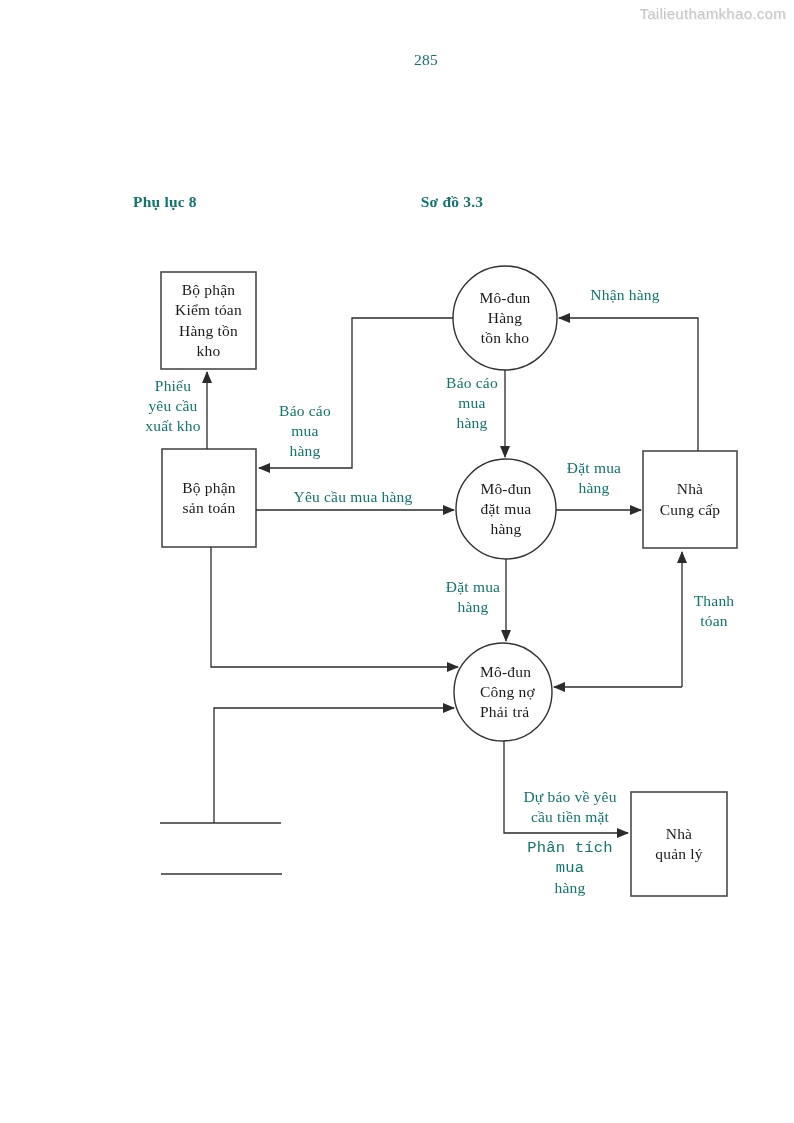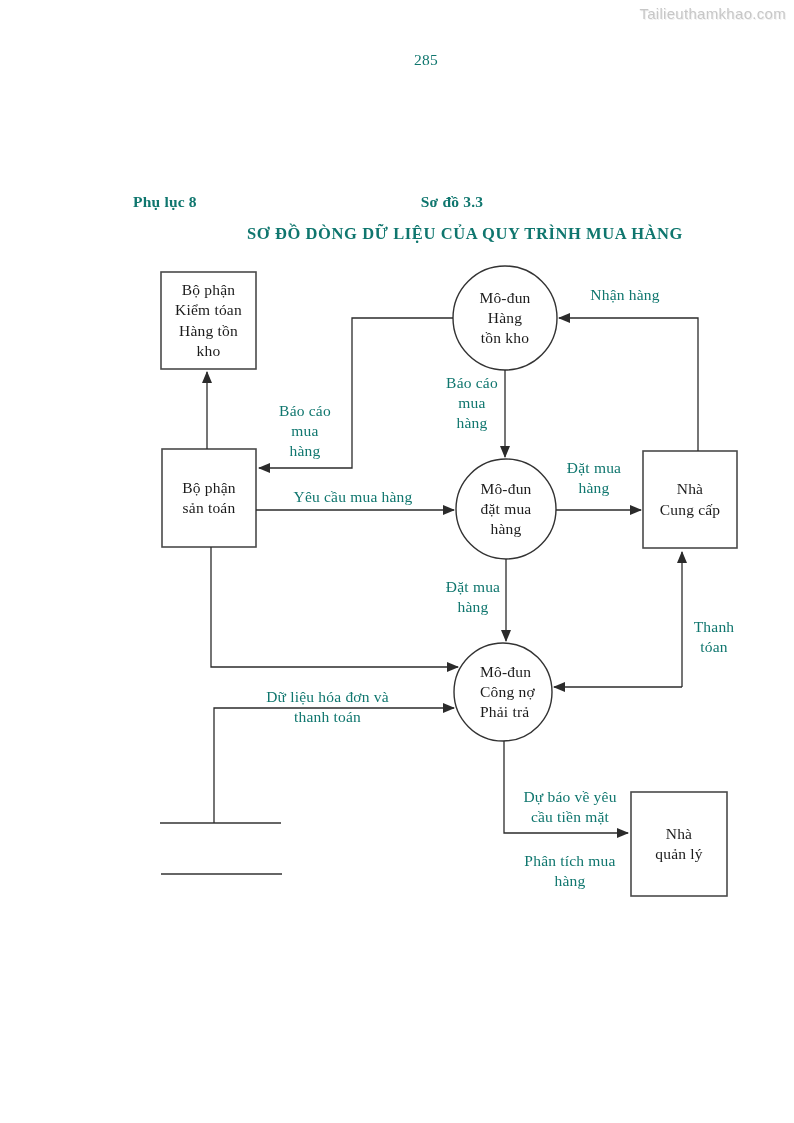--- a/index.html
+++ b/index.html
@@ -18,32 +18,31 @@
   }
   .node-text.left-align{align-items:flex-start;text-align:left;padding-left:26px;box-sizing:border-box;}
   .watermark{
     position:absolute;z-index:2;right:8px;top:5px;
     font-family:"Liberation Sans","DejaVu Sans",sans-serif;
     font-size:15px;color:#c7c7c7;letter-spacing:.3px;
     text-shadow:1px 1px 0 #efefef;
   }
   .title{font-size:16.5px;letter-spacing:.6px;}
   .lines span{display:block;}
-  .lines span.gap-above{margin-top:24px;}
+  .lines span.gap-above{margin-top:11px;font-family:Liberation Mono, monospace;}
 </style>
 </head>
 <body>
 
 <div class="page">
 
   <div class="watermark">Tailieuthamkhao.com</div>
   <div class="txt center" style="left:396px;top:50px;width:60px;">285</div>
   <div class="txt bold" style="left:133px;top:183px;">Phụ lục 8</div>
   <div class="txt bold center" style="left:382px;top:183px;width:140px;">Sơ đồ 3.3</div>
-  <div class="txt bold center title" style="left:195px;top:214px;width:540px;">SƠ ĐỒ DÒNG DỮ LIỆU CỦA QUY TRÌNH MUA HÀNG</div>
 
   <svg class="wires" width="794" height="1123" viewBox="0 0 794 1123">
     <defs>
       <marker id="arr" viewBox="0 0 12 10" markerWidth="12" markerHeight="10" refX="11" refY="5" orient="auto" markerUnits="userSpaceOnUse">
         <path d="M0,0 L12,5 L0,10 Z" fill="#2b2b2b"></path>
       </marker>
     </defs>
 
     <g fill="#ffffff" stroke="#4a4a4a" stroke-width="1.6">
       <rect x="161" y="272" width="95" height="97"></rect>
@@ -116,20 +115,25 @@
   <div class="node-text" style="left:631px;top:792px;width:96px;height:104px;">
       <span style="display:block">Nhà</span>
       <span style="display:block">quản lý</span>
     </div>
 
 
   <div class="txt center" style="left:573px;top:285px;width:104px;">
       <span style="display:block">Nhận hàng</span>
     </div>
 
+  <div class="txt center" style="left:131px;top:376px;width:84px;">
+      <span style="display:block">Phiếu</span>
+      <span style="display:block">yêu cầu</span>
+      <span style="display:block">xuất kho</span>
+    </div>
 
   <div class="txt center" style="left:265px;top:401px;width:80px;">
       <span style="display:block">Báo cáo</span>
       <span style="display:block">mua</span>
       <span style="display:block">hàng</span>
     </div>
 
   <div class="txt center" style="left:432px;top:373px;width:80px;">
       <span style="display:block">Báo cáo</span>
       <span style="display:block">mua</span>
@@ -143,31 +147,27 @@
   <div class="txt center" style="left:553px;top:458px;width:82px;">
       <span style="display:block">Đặt mua</span>
       <span style="display:block">hàng</span>
     </div>
 
   <div class="txt center" style="left:432px;top:577px;width:82px;">
       <span style="display:block">Đặt mua</span>
       <span style="display:block">hàng</span>
     </div>
 
-  <div class="txt center" style="left:673px;top:617px;width:82px;">
+  <div class="txt center" style="left:673px;top:591px;width:82px;">
       <span style="display:block">Thanh</span>
       <span style="display:block">tóan</span>
     </div>
 
 
 
-  <div class="txt center" style="left:245px;top:687px;width:165px;">
-      <span style="display:block">Dữ liệu hóa đơn và</span>
-      <span style="display:block">thanh toán</span>
-    </div>
 
   <div class="txt lines" style="left:514px;top:787px;width:112px;line-height:20px;text-align:center;">
     <span>Dự báo về yêu</span>
     <span>cầu tiền mặt</span>
     <span class="gap-above">Phân tích mua</span>
     <span>hàng</span>
   </div>
 
 </div>
 

